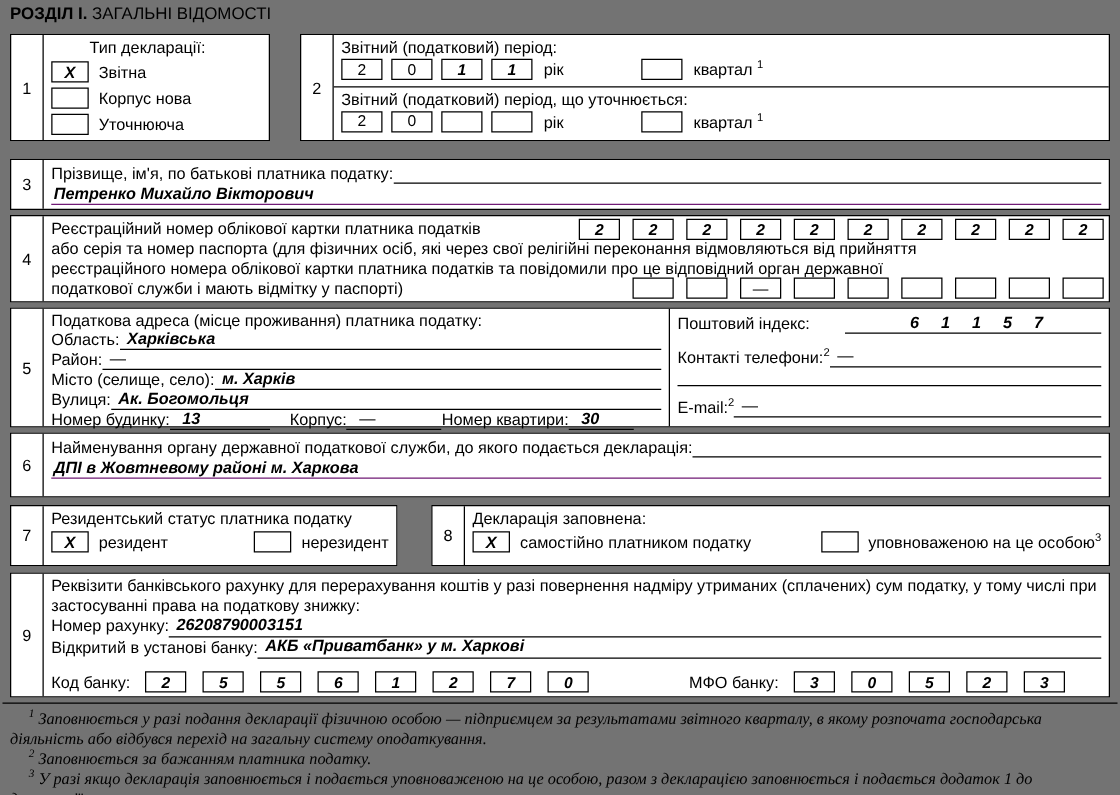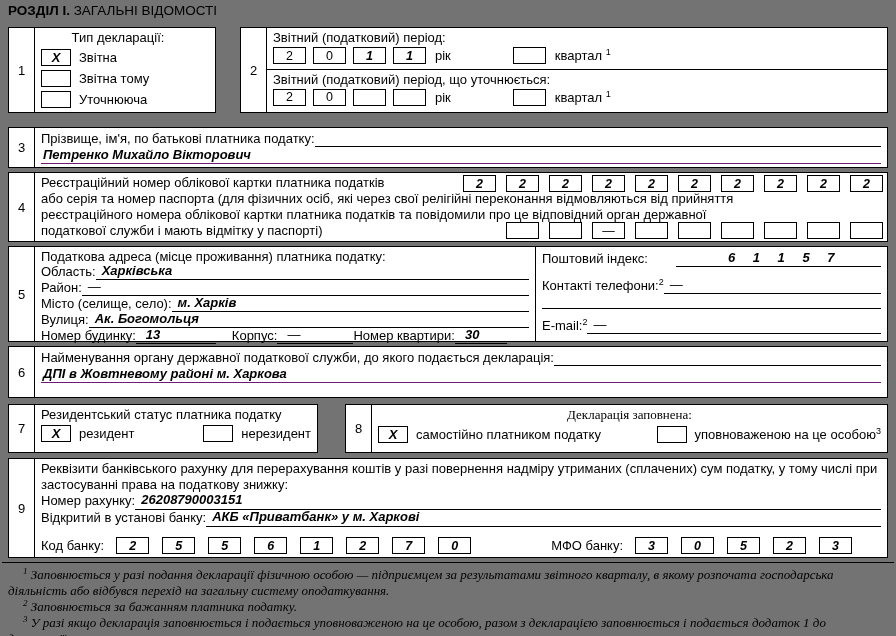--- a/index.html
+++ b/index.html
@@ -52,21 +52,21 @@
   <div class="box" style="left:8px; top:27px; width:208px; height:86px;">
     <div class="numcell">1</div>
     <div class="content">
       <div style="text-align:center; padding-right:14px;">Тип декларації:</div>
       <div class="cbrow">
         <span class="cbox entered">X</span>
         <span class="cblabel">Звітна</span>
       </div>
       <div class="cbrow">
         <span class="cbox entered"></span>
-        <span class="cblabel">Звітна тому</span>
+        <span class="cblabel">Корпус нова</span>
       </div>
       <div class="cbrow">
         <span class="cbox entered"></span>
         <span class="cblabel">Уточнююча</span>
       </div>
     </div>
   </div>
 
   <div class="box" style="left:240px; top:27px; width:648px; height:86px;">
     <div class="numcell">2</div>
@@ -210,21 +210,21 @@
         <span class="cblabel">резидент</span>
         <span class="cbox" style="margin-left:auto;"></span>
         <span class="cblabel">нерезидент</span>
       </div>
     </div>
   </div>
 
   <div class="box" style="left:345px; top:404px; width:543px; height:49px;">
     <div class="numcell">8</div>
     <div class="content">
-      <div style="text-align:center;font-family:Liberation Serif, serif;">Декларація заповнена:</div>
+      <div style="">Декларація заповнена:</div>
       <div class="cbrow" style="margin-top:3px;">
         <span class="cbox entered">X</span>
         <span class="cblabel">самостійно платником податку</span>
         <span class="cbox" style="margin-left:auto;"></span>
         <span class="cblabel"><span>уповноваженою на це особою</span><sup>3</sup></span>
       </div>
     </div>
   </div>
 
   <div class="box" style="left:8px; top:458px; width:880px; height:100px;">

